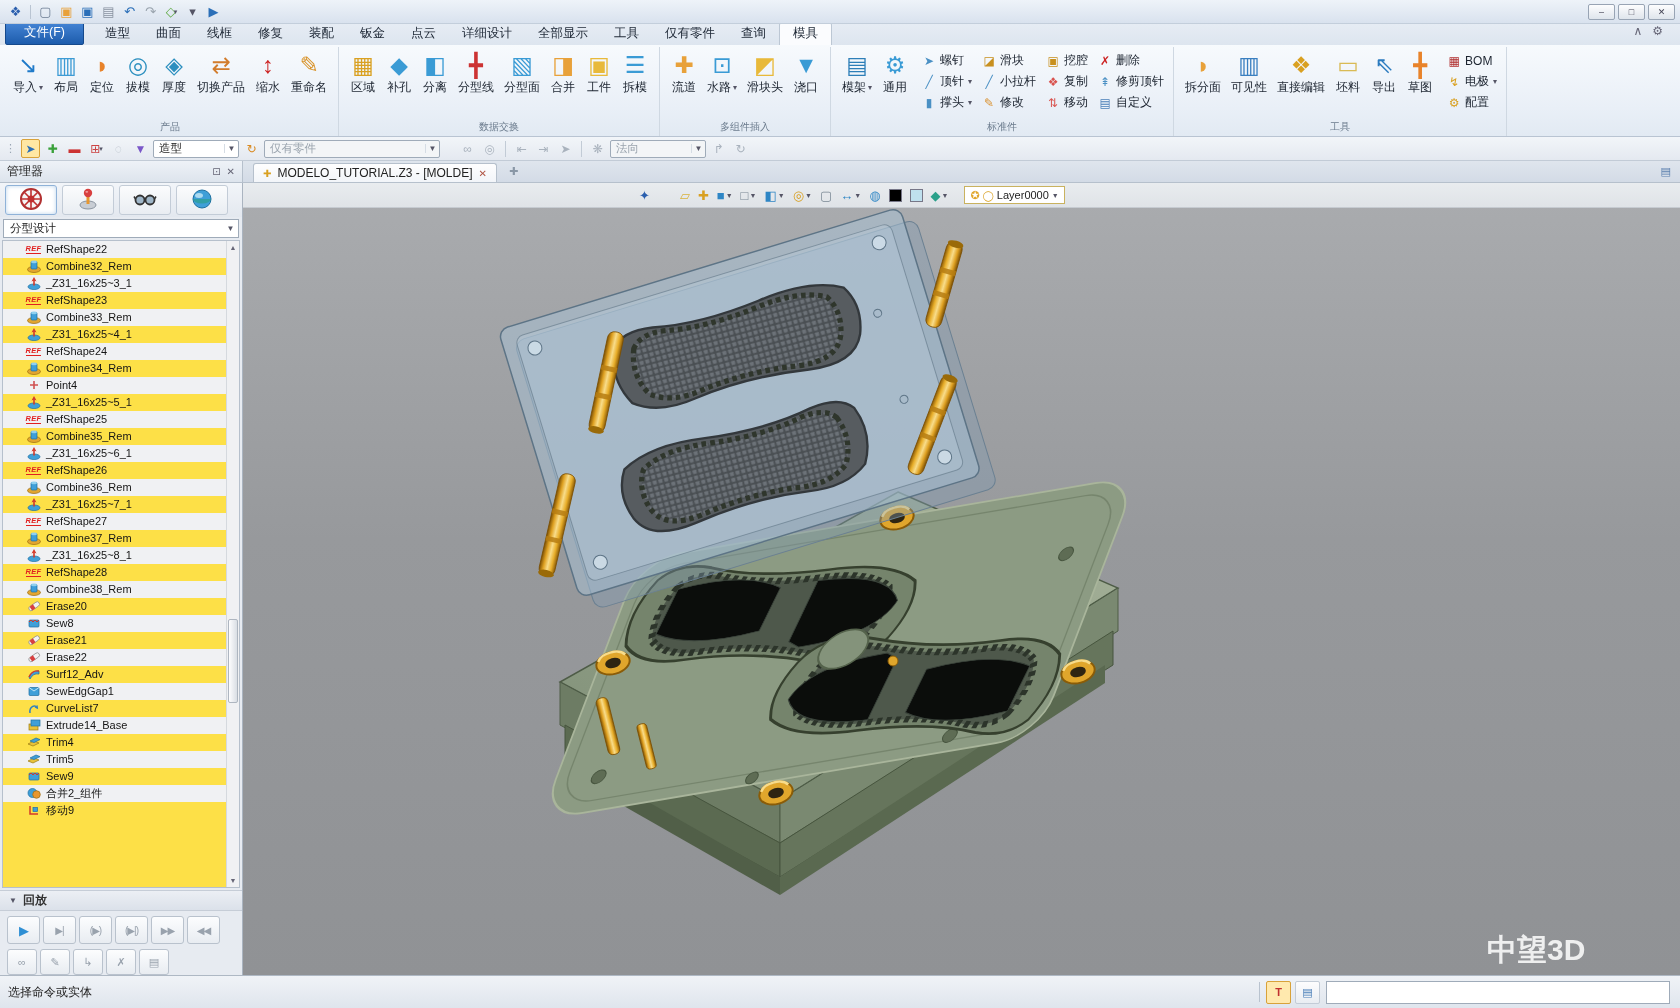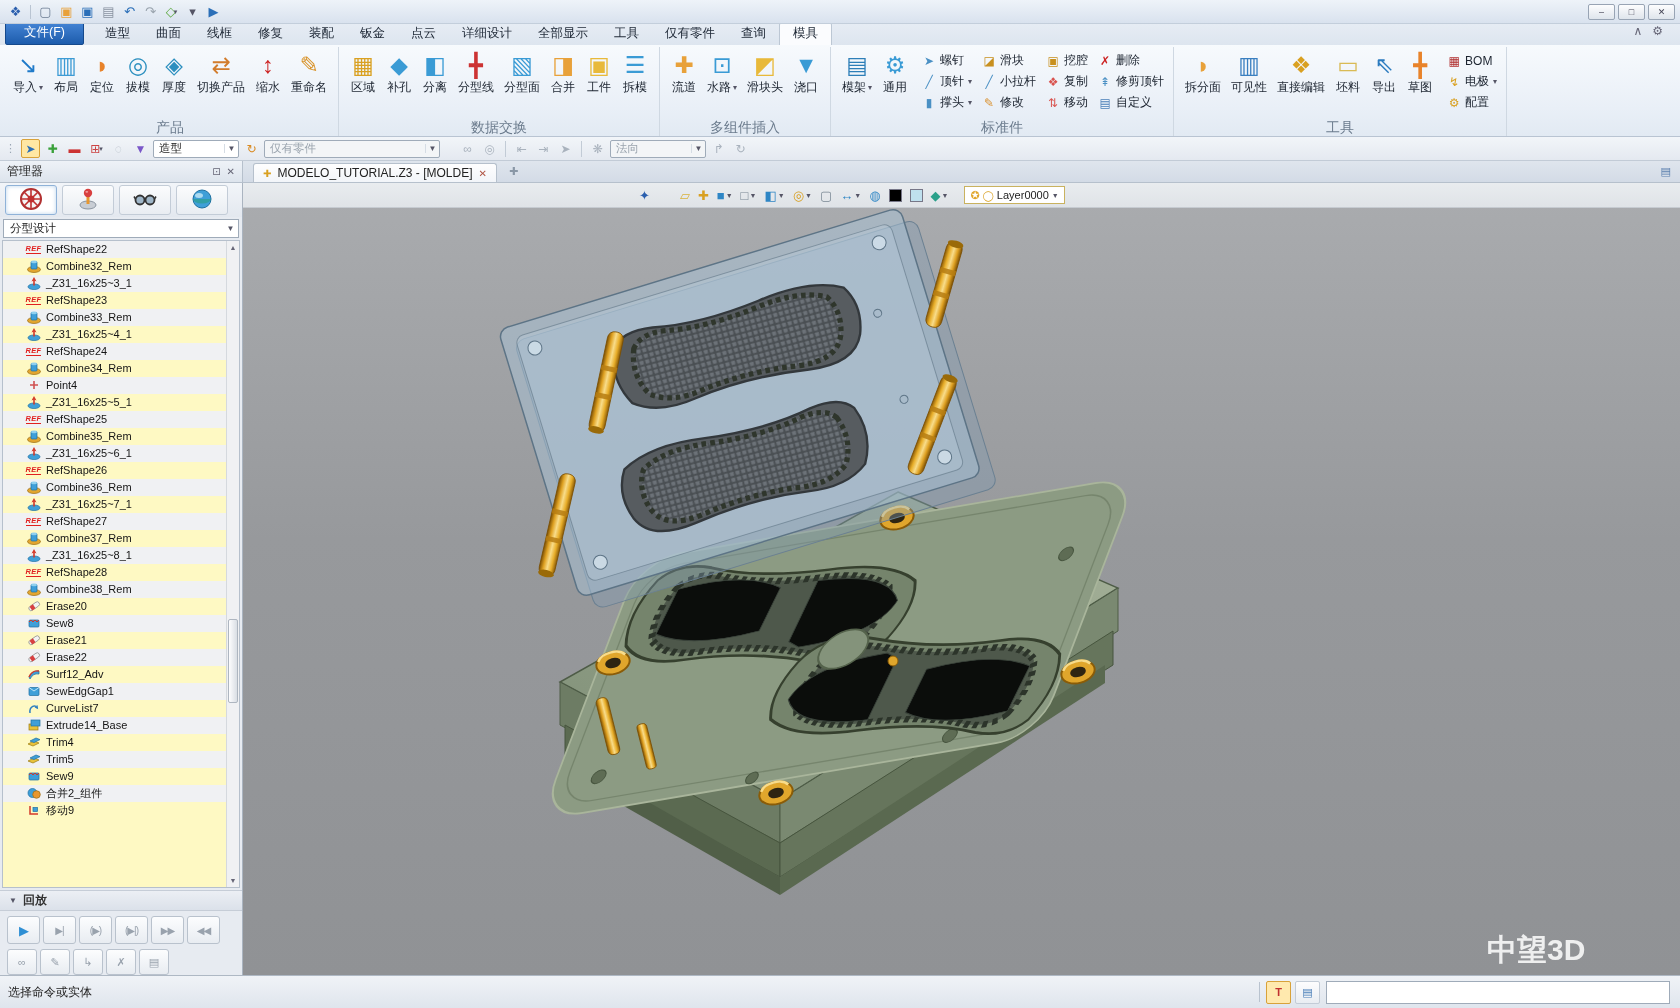--- a/index.html
+++ b/index.html
@@ -32,21 +32,21 @@
           display:flex;padding:2px 2px 0}
   .rib-group{display:flex;flex-direction:column;border-right:1px solid #cfd8e2;padding:1px 7px 0}
   .rib-body{flex:1;display:flex;align-items:flex-start;gap:2px}
   .rbtn{display:flex;flex-direction:column;align-items:center;padding:2px 4px;border-radius:3px;min-width:34px}
   .ricon{font-size:23px;line-height:30px;height:30px}
   .rlabel{font-size:12px;line-height:15px;white-space:nowrap;color:#1c2430;display:flex;align-items:center;gap:2px}
   .rdd{font-size:8px;color:#556}
   .rib-grid{display:grid;grid-template-rows:repeat(3,21px);grid-auto-flow:column;column-gap:6px;margin:2px 0 0 6px}
   .sbtn{display:flex;align-items:center;gap:4px;padding:0 2px;font-size:12px;white-space:nowrap;color:#1c2430}
   .sicon{font-size:12px;width:14px;text-align:center}
-  .rib-caption{height:17px;text-align:center;font-size:14px;color:#6b7b8d;line-height:16px}
+  .rib-caption{height:17px;text-align:center;font-size:10px;color:#6b7b8d;line-height:16px}
 
   
   .seltoolbar{height:24px;background:linear-gradient(#f2f5f9,#e4e9f0);border-bottom:1px solid #c2cbd6;
               display:flex;align-items:center;padding:0 3px;gap:3px}
   .grip{color:#9aa6b4;font-size:11px;margin:0 2px}
   .sel-ico{width:19px;height:19px;display:flex;align-items:center;justify-content:center;font-size:12px;
            border-radius:2px;border:1px solid transparent}
   .sel-ico.active{background:#ffe7a3;border-color:#d8a23a}
   .sel-ico .sdd{font-size:7px;color:#556;margin-left:-1px}
   .scombo{height:18px;background:#fff;border:1px solid #9fabb9;display:flex;align-items:center;
@@ -71,21 +71,21 @@
   
   .main{display:flex;height:792px}
   .panel{width:243px;background:#e7ebf1;border-right:1px solid #aab4c0;display:flex;flex-direction:column}
   .ptabs{height:34px;display:flex;align-items:center;gap:5px;padding:2px 5px;background:linear-gradient(#f2f5f9,#e3e8ef)}
   .ptab{width:52px;height:30px;display:flex;align-items:center;justify-content:center;border:1px solid #c3ccd7;
         border-radius:3px;background:linear-gradient(#fbfcfd,#e9edf2)}
   .ptab.active{background:#fff;border-color:#8fb2d8;box-shadow:inset 0 0 4px #bcd4ec}
   .pfilter{margin:2px 3px;height:19px;background:#fff;border:1px solid #9fabb9;display:flex;align-items:center;
            font-size:11.5px;padding-left:6px}
   .pfilter .arr{margin-left:auto;width:15px;text-align:center;color:#556;font-size:8px}
-  .tree{height:656px;background:#fef9c3;border:1px solid #b6c0cc;margin:0 2px;position:relative;overflow:hidden}
+  .tree{height:656px;background:#fde047;border:1px solid #b6c0cc;margin:0 2px;position:relative;overflow:hidden}
   .trow{height:17px;display:flex;align-items:center;padding-left:22px;font-size:11px;color:#151515;white-space:nowrap}
   .trow:nth-child(odd){background:#f0f1f3}
   .ticon{width:17px;height:15px;margin-right:4px;display:flex;align-items:center;justify-content:center;flex:none}
   .refbadge{font-size:7.5px;font-weight:bold;font-style:italic;color:#e02020;border-bottom:1.5px solid #e02020;letter-spacing:.3px}
   .tscroll{position:absolute;right:0;top:0;bottom:0;width:13px;background:#f0f1f3;border-left:1px solid #d5d9de}
   .tarrow{height:13px;display:flex;align-items:center;justify-content:center;font-size:7px;color:#667}
   .tarrow.bottom{position:absolute;bottom:0;left:0;right:0}
   .tthumb{position:absolute;left:1px;right:1px;top:378px;height:84px;background:linear-gradient(90deg,#fdfdfe,#d9dee4);
           border:1px solid #aeb6c0;border-radius:2px}
   .pb-head{height:21px;display:flex;align-items:center;gap:6px;padding:0 9px;margin-top:2px;

